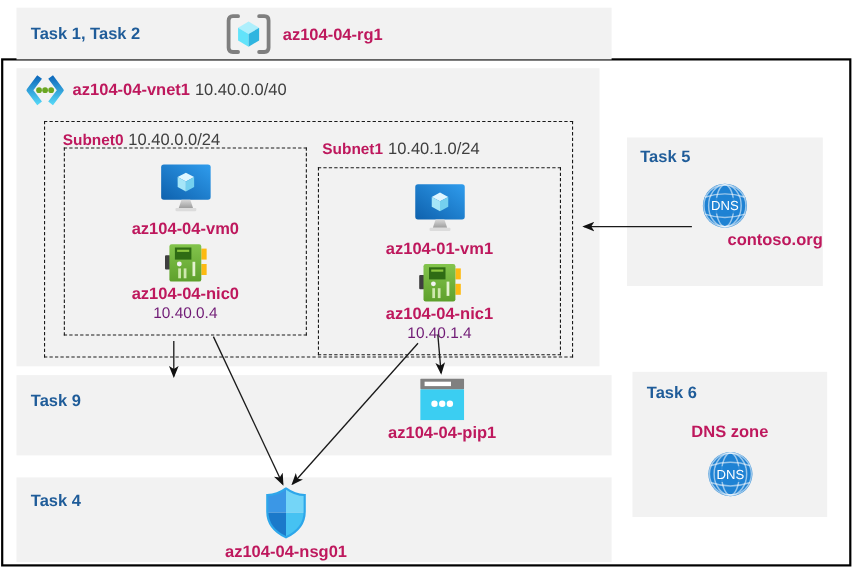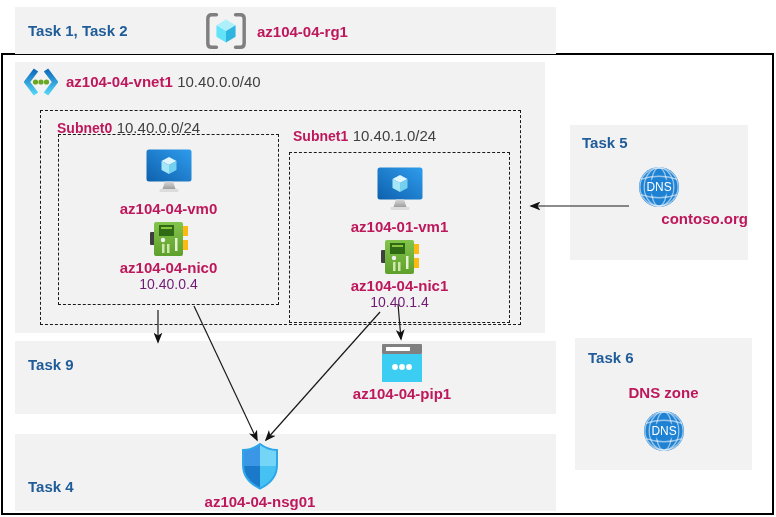--- a/index.html
+++ b/index.html
@@ -246,21 +246,21 @@
         <ellipse cx="22" cy="22" rx="15.5" ry="20"></ellipse>
         <path d="M3,14 Q22,7.5 41,14"></path>
         <path d="M3,30 Q22,36.5 41,30"></path>
       </g>
       <rect x="8" y="14.5" width="28" height="15" rx="2" fill="rgba(31,130,211,0.85)"></rect>
       <text x="22" y="26.5" text-anchor="middle" font-size="12.5" fill="#ffffff" font-family="Liberation Sans, sans-serif">DNS</text>
     </svg>
   </div>
 
   <div class="panel band-nsg">
-    <div class="task-label" style="left:13px; top:13px;margin-top:31px;">Task 4</div>
+    <div class="task-label" style="left:13px; top:13px;">Task 4</div>
     <div class="res-group nsg-group">
       <svg width="38" height="47" viewBox="0 0 38 47">
         <g clip-path="url(#shieldClip)">
           <rect x="0" y="0" width="19" height="23" fill="#3b97e6"></rect>
           <rect x="19" y="0" width="19" height="23" fill="#74d5f7"></rect>
           <rect x="0" y="23" width="19" height="24" fill="#1b79ca"></rect>
           <rect x="19" y="23" width="19" height="24" fill="#46c2f2"></rect>
         </g>
         <path d="M19,1 C25,5.5 31,7 36,7 L36,22 C36,34.5 28.5,41 19,45.5 C9.5,41 2,34.5 2,22 L2,7 C7,7 13,5.5 19,1 Z" fill="none" stroke="#2ea7ea" stroke-width="2"></path>
       </svg>

